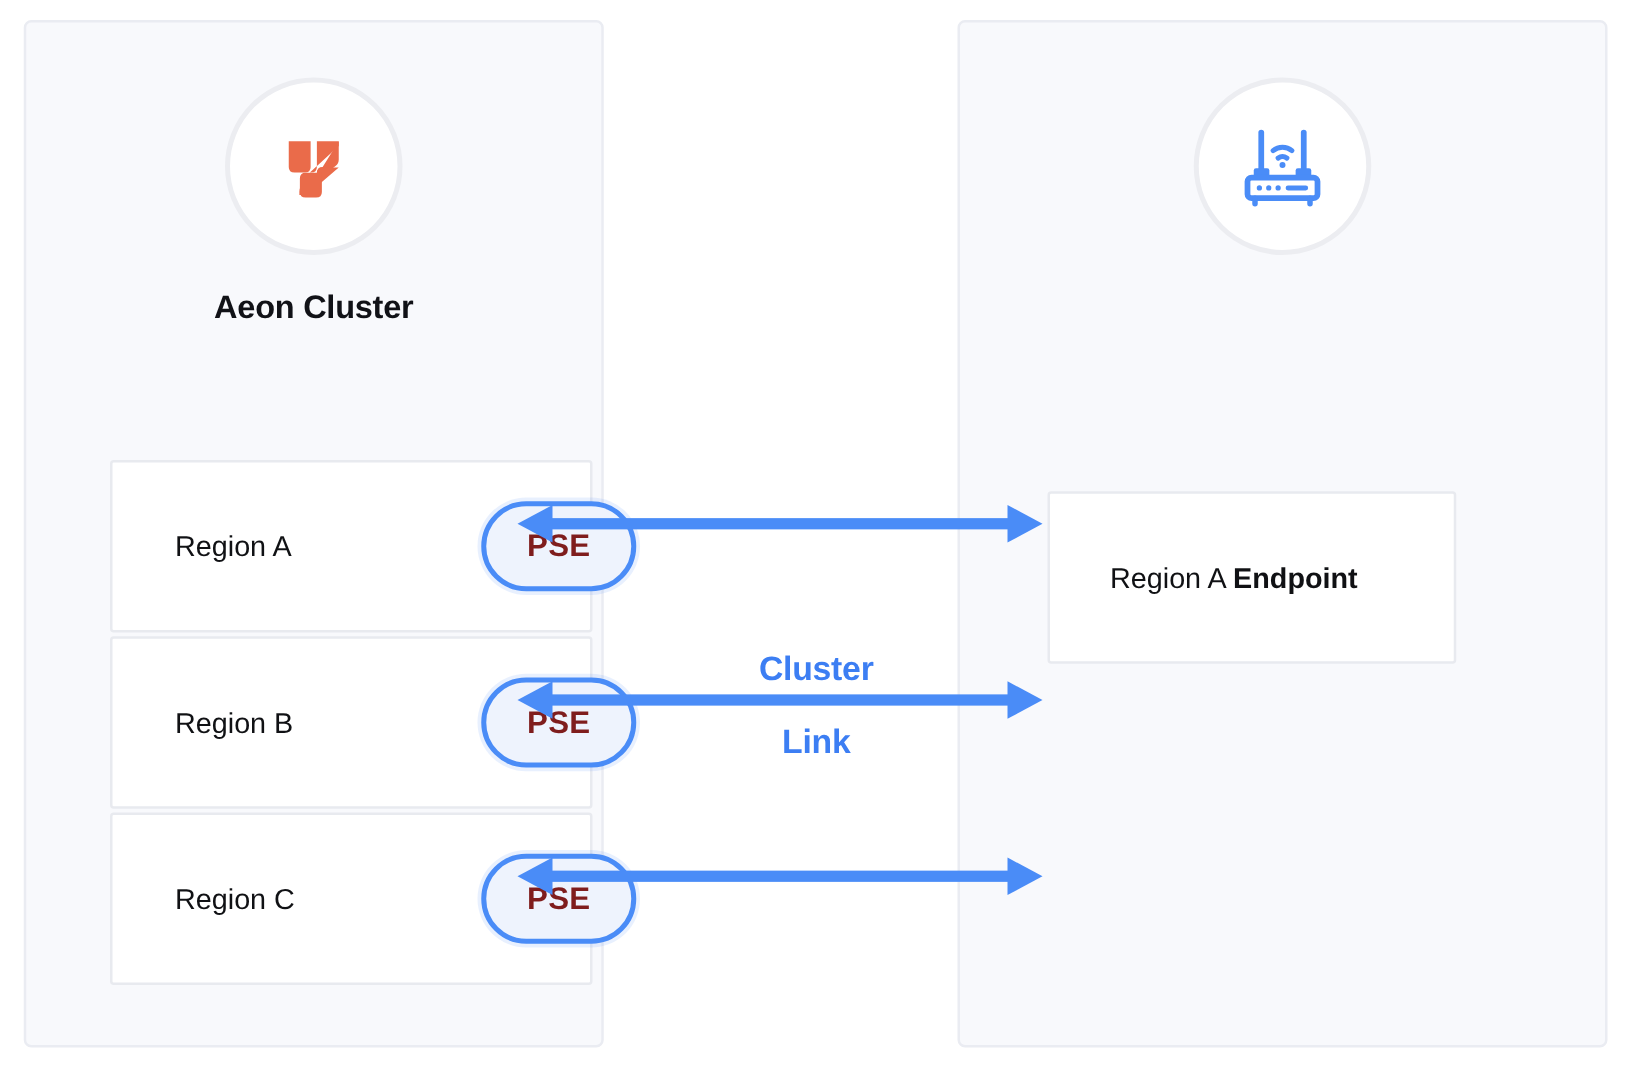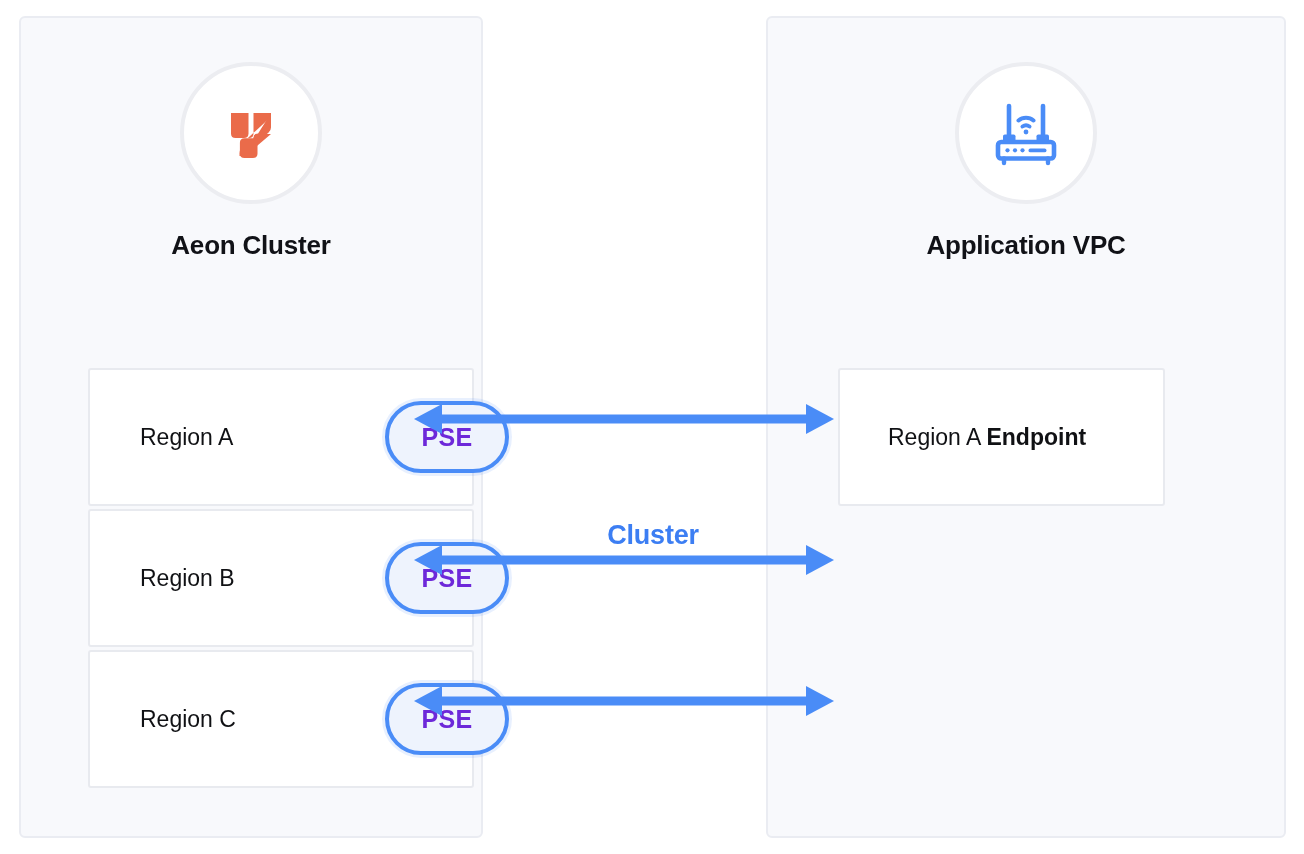--- a/index.html
+++ b/index.html
@@ -62,21 +62,21 @@
     white-space: nowrap;
   }
 
   
   .rows {
     position: absolute;
     top: 350px;
     height: 418px;
   }
   .rows-left  { left: 67px;  width: 386px; }
-  .rows-right { left: 70px;  width: 327px; }
+  .rows-right { left: 70px;  width: 327px; margin-top: 25px; }
 
   .row-box {
     position: absolute;
     left: 0;
     width: 100%;
     height: 138px;
     background: #ffffff;
     border: 2px solid #e8eaef;
     border-radius: 3px;
     box-sizing: border-box;
@@ -114,21 +114,21 @@
     border: 4px solid #4a8cf7;
     box-sizing: border-box;
     display: flex;
     align-items: center;
     justify-content: center;
     box-shadow: 0 0 0 3px rgba(74,140,247,0.13);
   }
   .pse-text {
     font-size: 25px;
     font-weight: bold;
-    color: #6d28d9;
+    color: #7f1d1d;
     letter-spacing: 0.3px;
   }
 
   
   .row-inner-right {
     width: 100%;
     padding-left: 48px;
     box-sizing: border-box;
   }
   .endpoint-label {
@@ -235,21 +235,20 @@
           <rect x="9" y="46" width="56" height="16.5" rx="3.2" fill="none" stroke="#4a8cf7" stroke-width="4.6"></rect>
           <circle cx="18.5" cy="54.3" r="2.1" fill="#4a8cf7"></circle>
           <circle cx="26" cy="54.3" r="2.1" fill="#4a8cf7"></circle>
           <circle cx="33.5" cy="54.3" r="2.1" fill="#4a8cf7"></circle>
           <rect x="39.5" y="52.4" width="18" height="3.9" rx="1.9" fill="#4a8cf7"></rect>
 
           <line x1="15" y1="62.5" x2="15" y2="67" stroke="#4a8cf7" stroke-width="4.4" stroke-linecap="round"></line>
           <line x1="59" y1="62.5" x2="59" y2="67" stroke="#4a8cf7" stroke-width="4.4" stroke-linecap="round"></line>
         </svg>
       </div>
-      <div class="panel-title">Application VPC</div>
     </div>
 
     <div class="rows rows-right">
 
       <div class="row-box r0">
         <div class="row-inner-right">
           <span class="endpoint-label"><span>Region A </span><b>Endpoint</b></span>
         </div>
       </div>
 
@@ -276,15 +275,16 @@
       <g>
         <rect x="436" y="696.5" width="376" height="9"></rect>
         <polygon points="414,701 442,686 442,716"></polygon>
         <polygon points="834,701 806,686 806,716"></polygon>
       </g>
     </g>
   </svg>
 
   <div class="private-link">
     <span class="pl-line">Cluster</span>
+    <span class="pl-line">Link</span>
   </div>
 
 </div>
 
 </body></html>

